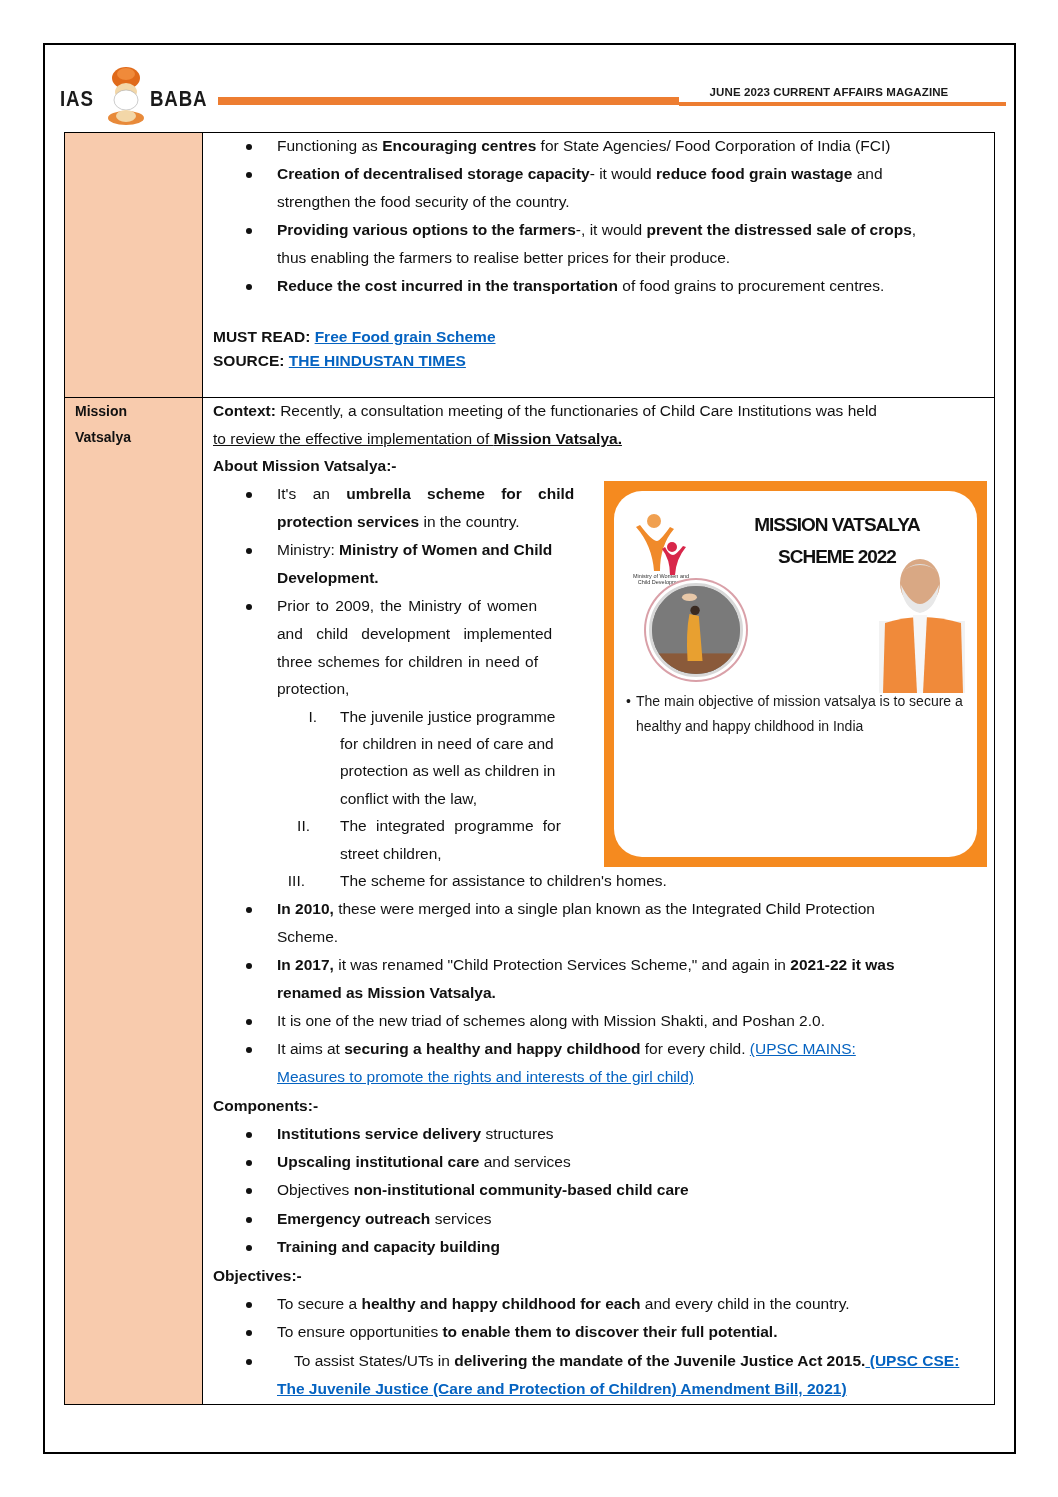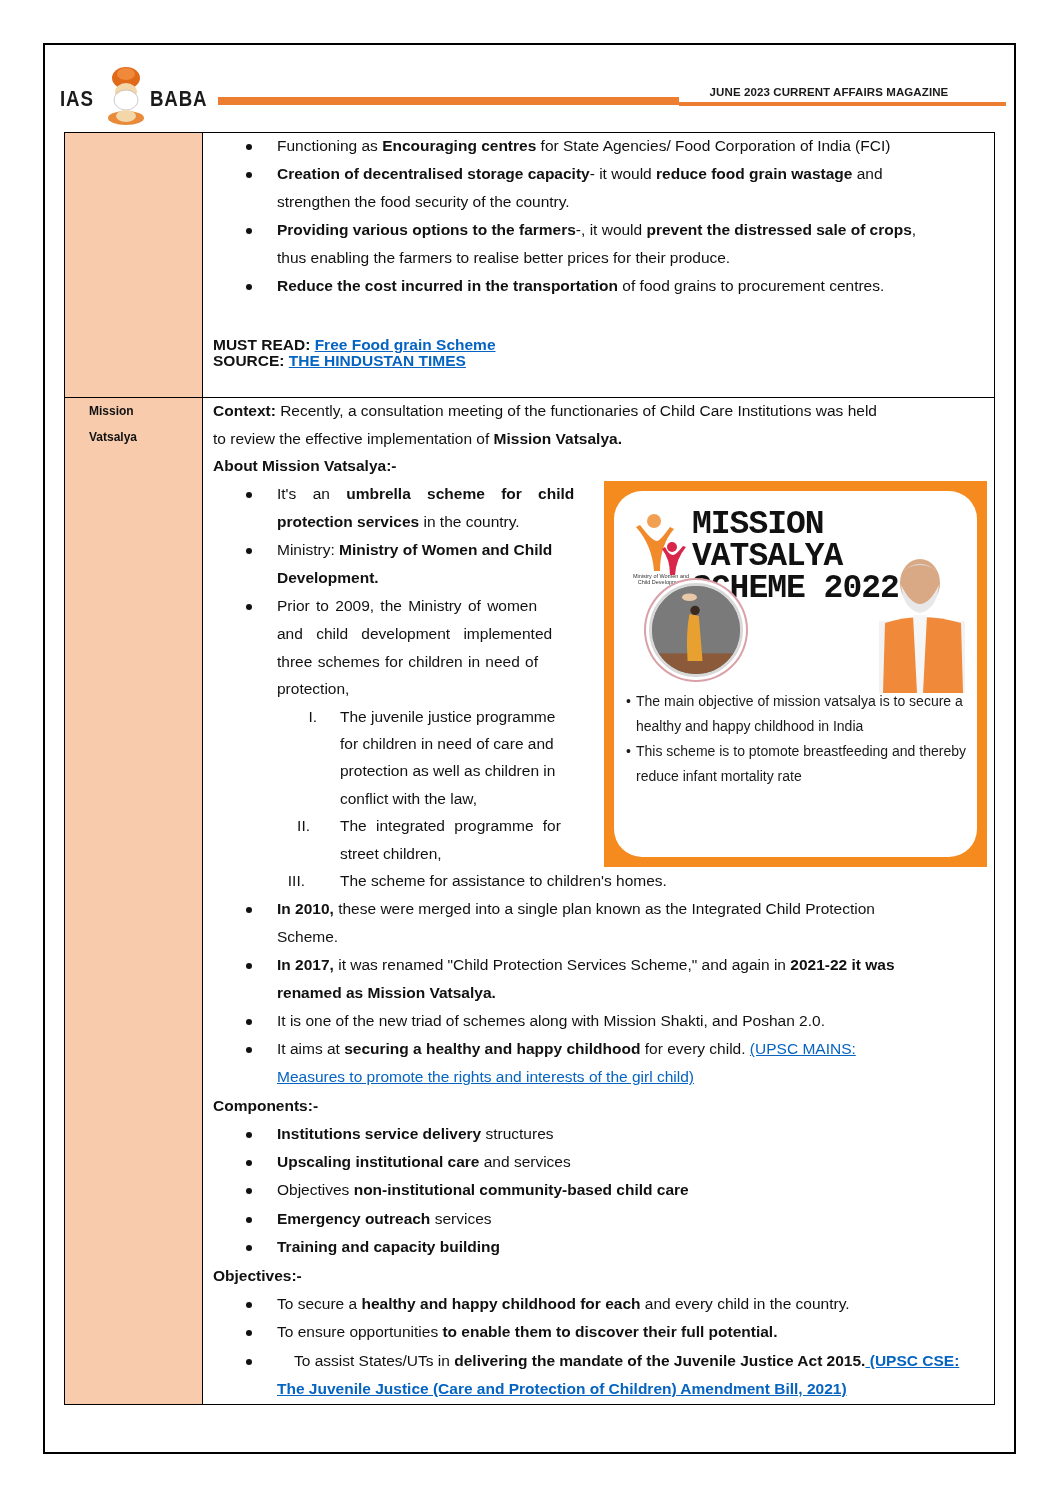--- a/index.html
+++ b/index.html
@@ -15,33 +15,33 @@
   .logo-baba { left: 90px; }
   .logo-mascot { position: absolute; left: 44px; top: 0; width: 44px; height: 64px; }
   .header-bar-thick { position: absolute; left: 218px; top: 97px; width: 461px; height: 8px; background: #ED7D31; }
   .header-bar-thin { position: absolute; left: 679px; top: 102px; width: 327px; height: 4px; background: #ED7D31; }
   .header-title { position: absolute; left: 679px; top: 86px; width: 300px; text-align: center; font-weight: bold; font-size: 11.5px; letter-spacing: 0.1px; color: #1a1a1a; }
 
   
   .content-table { position: absolute; left: 64px; top: 132px; width: 931px; height: 1273px; border: 1.5px solid #000; }
   .col-left { position: absolute; left: 0; top: 0; width: 138px; height: 100%; background: #F8CBAD; border-right: 1.5px solid #000; }
   .row-divider { position: absolute; left: 0; width: 100%; height: 0; border-top: 1.5px solid #000; }
-  .topic-label { position: absolute; left: 24px; font-size: 12px; font-weight: bold; line-height: 26px; color: #111; }
+  .topic-label { position: absolute; left: 10px; font-size: 14px; font-weight: bold; line-height: 26px; color: #111; }
 
   .txt { position: absolute; font-size: 15.5px; line-height: 28px; color: #111; white-space: nowrap; }
   .bullet { position: absolute; width: 6px; height: 6px; border-radius: 50%; background: #111; }
   .b { font-weight: bold; }
   .link { color: #0563C1; text-decoration: underline; }
   .link.b { font-weight: bold; }
   .roman { position: absolute; font-size: 15.5px; line-height: 28px; text-align: right; width: 30px; }
 
   
   .scheme-image { position: absolute; left: 604px; top: 481px; width: 383px; height: 386px; background: #F58A1F; padding: 10px 10px 10px 10px; }
   .scheme-inner { position: relative; width: 100%; height: 100%; background: #fff; border-radius: 28px; overflow: hidden; }
-  .scheme-title { position: absolute; left: 78px; top: 18px; width: 290px; font-family: Liberation Mono, monospace; font-weight: bold; font-size: 33px; line-height: 32px; letter-spacing: -1px; color: #111; }
+  .scheme-title { position: absolute; left: 78px; top: 18px; width: 290px; text-align: center; font-family: Liberation Sans, sans-serif; font-weight: bold; font-size: 19px; line-height: 32px; letter-spacing: -1px; color: #111; }
   .ministry-logo { position: absolute; left: 18px; top: 20px; width: 60px; height: 70px; }
   .ministry-caption { position: absolute; left: 12px; top: 82px; width: 70px; font-size: 5.5px; line-height: 6px; text-align: center; color: #333; }
   .mother-circle { position: absolute; left: 35px; top: 92px; width: 94px; height: 94px; border-radius: 50%; background: #777; border: 3px solid #d8d8d8; box-shadow: 0 0 0 3px #fff, 0 0 0 5px #d9a0a8; overflow: hidden; }
   .portrait { position: absolute; right: 8px; top: 62px; width: 98px; height: 140px; }
   .scheme-bullets { position: absolute; left: 12px; top: 198px; width: 352px; font-family: "Liberation Sans", sans-serif; font-size: 14px; line-height: 25px; color: #1a1a1a; }
   .scheme-bullets .sb { position: relative; padding-left: 10px; }
   .scheme-bullets .sb::before { content: "•"; position: absolute; left: 0; top: 0; }
 </style>
 </head>
 <body>
@@ -88,33 +88,33 @@
 <div class="txt" style="left:277px;top:216px;">
   <span class="b">Providing various options to the farmers</span><span>-, it would </span><span class="b">prevent the distressed sale of crops</span><span>,</span>
 </div>
 <div class="txt" style="left:277px;top:244px;">thus enabling the farmers to realise better prices for their produce.</div>
 
 <span class="bullet" style="left:246px;top:284px;"></span>
 <div class="txt" style="left:277px;top:272px;">
   <span class="b">Reduce the cost incurred in the transportation</span><span> of food grains to procurement centres.</span>
 </div>
 
-<div class="txt" style="left:213px;top:325px;line-height:24px;margin-top:8px;">
+<div class="txt" style="left:213px;top:325px;line-height:24px;">
   <span class="b">MUST READ:</span>
   <a class="link b">Free Food grain Scheme</a>
 </div>
 <div class="txt" style="left:213px;top:349px;line-height:24px;">
   <span class="b">SOURCE:</span>
   <a class="link b">THE HINDUSTAN TIMES</a>
 </div>
 
 <div class="txt" style="left:213px;top:397px;">
   <span class="b">Context:</span><span> Recently, a consultation meeting of the functionaries of Child Care Institutions was held</span>
 </div>
-<div class="txt" style="left:213px;top:425px;">
+<div class="txt" style="left:213px;top:425px;text-decoration:underline;">
   <span>to review the effective implementation of </span><span class="b">Mission Vatsalya.</span>
 </div>
 <div class="txt b" style="left:213px;top:452px;">About Mission Vatsalya:-</div>
 
 <span class="bullet" style="left:246px;top:492px;"></span>
 <div class="txt" style="left:277px;top:480px;width:311px;word-spacing:12px;">
   <span>It's an </span><span class="b">umbrella scheme for child</span>
 </div>
 <div class="txt" style="left:277px;top:508px;">
   <span class="b">protection services</span><span> in the country.</span>
@@ -170,21 +170,20 @@
     <svg class="portrait" viewBox="0 0 98 140">
       <rect x="8" y="68" width="86" height="72" fill="#f2f2f2"></rect>
       <path d="M14 70 Q50 58 90 70 L92 140 L12 140 Z" fill="#F08A3A"></path>
       <path d="M42 62 L56 62 L52 140 L46 140 Z" fill="#f6f6f6"></path>
       <ellipse cx="49" cy="30" rx="20" ry="24" fill="#d9a884"></ellipse>
       <path d="M30 32 Q49 70 68 32 Q66 56 49 60 Q32 56 30 32 Z" fill="#e8e8e8"></path>
       <path d="M30 20 Q49 2 68 20 Q60 12 49 12 Q38 12 30 20 Z" fill="#e0e0e0"></path>
     </svg>
     <div class="scheme-bullets">
       <div class="sb">The main objective of mission vatsalya is to secure a healthy and happy childhood in India</div>
-      <div class="sb">This scheme is to ptomote breastfeeding and thereby  reduce infant mortality rate</div>
     </div>
   </div>
 </div>
 
 <span class="bullet" style="left:246px;top:907px;"></span>
 <div class="txt" style="left:277px;top:895px;">
   <span class="b">In 2010,</span><span> these were merged into a single plan known as the Integrated Child Protection</span>
 </div>
 <div class="txt" style="left:277px;top:923px;">Scheme.</div>
 

